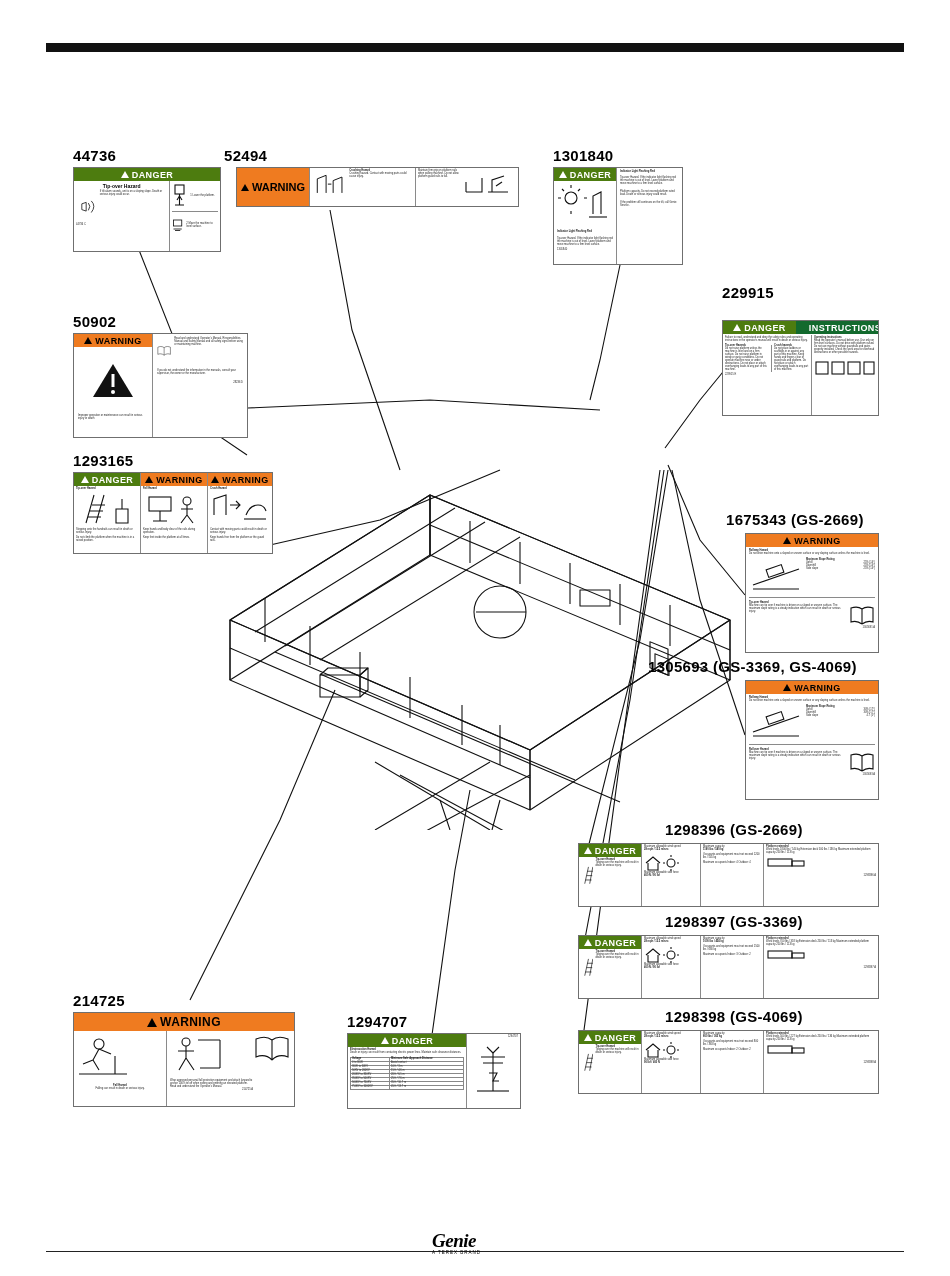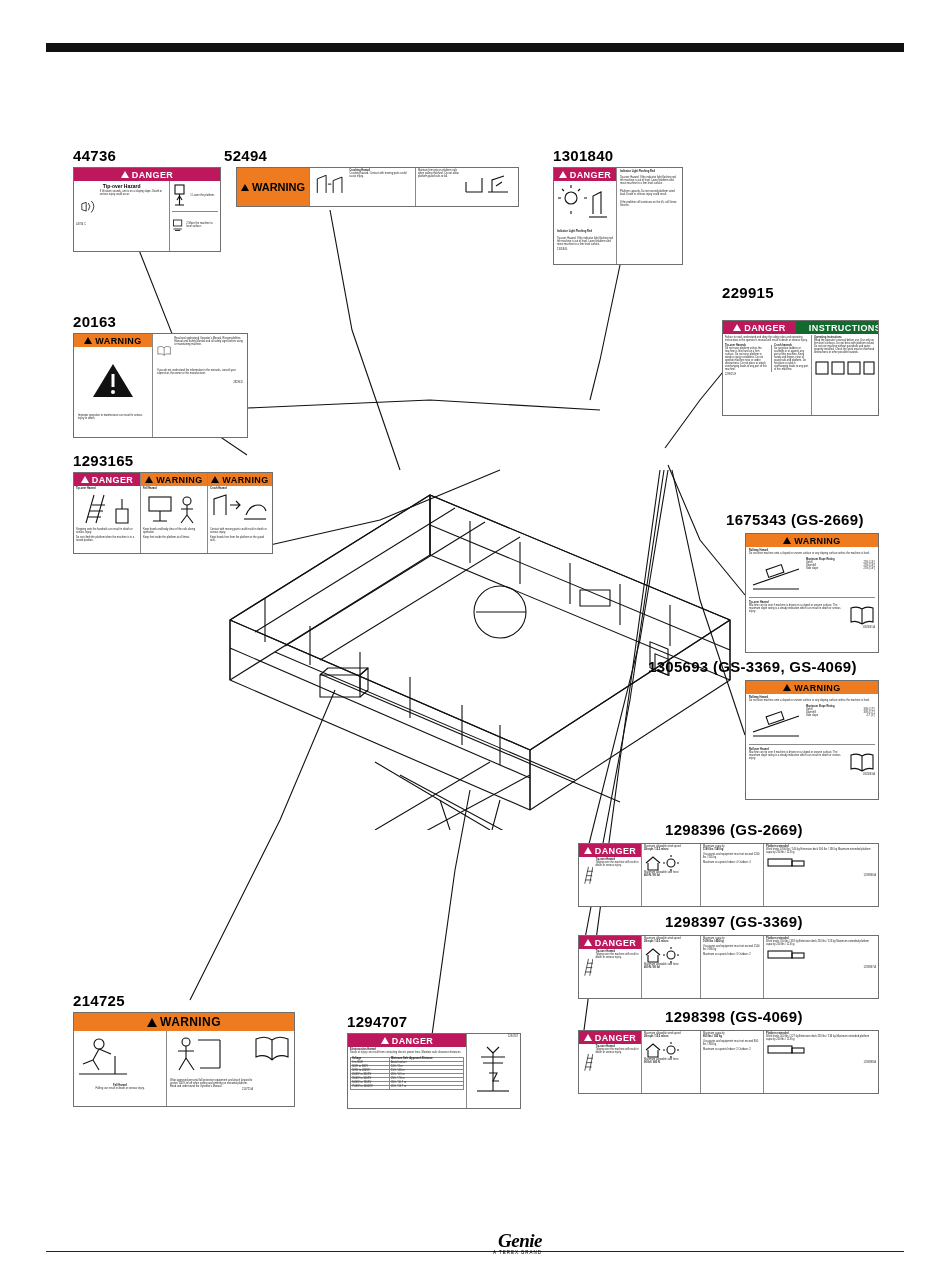--- a/index.html
+++ b/index.html
@@ -17,35 +17,35 @@
 
   
   .abs{position:absolute;}
 
   
   .pn{font-weight:bold;font-size:15px;letter-spacing:.3px;color:#000;white-space:nowrap;}
 
   
   .decal{border:1px solid #6f6f6f;background:#fff;box-sizing:border-box;overflow:hidden;}
   .hdr{height:13px;display:flex;align-items:center;justify-content:center;font-weight:bold;color:#fff;font-size:9px;letter-spacing:.4px;}
-  .hdr.danger{background:#be185d;}
+  .hdr.danger{background:#4d7c0f;}
   .hdr.warning{background:#ef7b20;color:#000;}
   .hdr .tri{display:inline-block;margin-right:3px;}
   .tri{width:0;height:0;border-left:4px solid transparent;border-right:4px solid transparent;border-bottom:7px solid #fff;position:relative;}
   .tri.blk{border-bottom-color:#000;}
   .hdr.warning .tri{border-bottom-color:#000;}
   .vtiny{font-size:2.6px;line-height:1.15;color:#222;}
   .fig{fill:none;stroke:#111;stroke-width:1.1;}
 
   
   svg.leaders{position:absolute;left:0;top:0;width:950px;height:1276px;pointer-events:none;}
 
   
   .footer-rule{position:absolute;left:46px;top:1251px;width:858px;height:1px;background:#222;}
-  .logo{position:absolute;left:452px;top:1230px;width:90px;text-align:right;}
+  .logo{position:absolute;left:432px;top:1230px;width:90px;text-align:left;}
   .logo .g{font-family:"Liberation Serif",serif;font-style:italic;font-weight:bold;font-size:19px;letter-spacing:-.5px;}
   .logo .sub{font-size:4.5px;letter-spacing:1px;margin-top:-2px;}
   .col{display:flex;}
   .cell{box-sizing:border-box;}
   .vline{width:1px;background:#8a8a8a;}
   .hline{height:1px;background:#8a8a8a;}
   .instr-hdr{background:#136a2e;color:#fff;}
 </style>
 </head>
 <body>
@@ -212,21 +212,21 @@
       <div class="cell" style="flex:1;padding:3px;">
         <div class="vtiny" style="font-weight:bold;">Indicator Light Flashing Red</div>
         <div class="vtiny" style="margin-top:3px;">Tip-over Hazard. If the indicator light flashing red the machine is out of level. Lower platform and move machine to a firm level surface.</div>
         <div class="vtiny" style="margin-top:5px;">Platform capacity. Do not exceed platform rated load. Death or serious injury could result.</div>
         <div class="vtiny" style="margin-top:5px;">If the problem still continues on the tilt, call Genie Service.</div>
       </div>
     </div>
   </div>
 
   <div class="abs" style="left:73px;top:313px;">
-    <div class="pn">20163</div>
+    <div class="pn">50902</div>
   </div>
   <div class="decal abs" style="left:73px;top:333px;width:175px;height:105px;">
     <div class="col" style="height:100%;">
       <div class="cell" style="width:78px;">
         <div class="hdr warning">
             <span class="tri blk"></span>
             <span>WARNING</span>
           </div>
         <div style="padding:4px;display:flex;align-items:center;justify-content:center;height:60px;">
           <svg width="44" height="40" viewBox="0 0 44 40">

